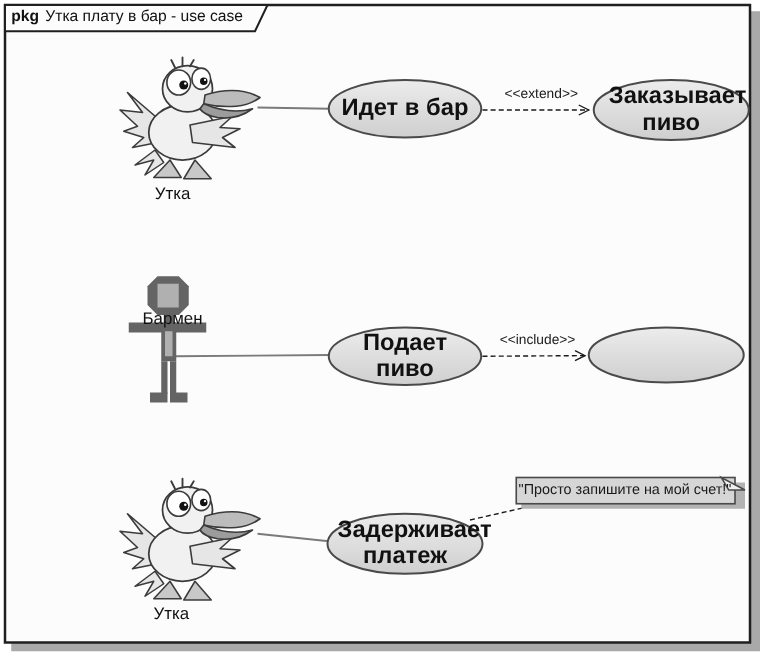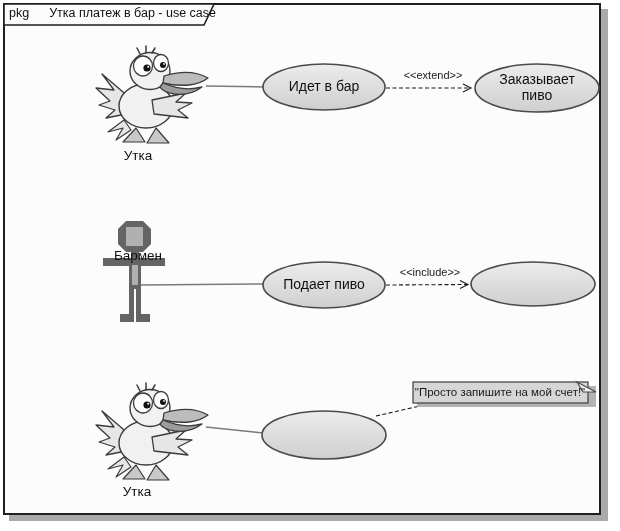--- a/index.html
+++ b/index.html
@@ -1,25 +1,25 @@
 <!DOCTYPE html>
 <html><head>
 <meta charset="utf-8">
 <style>
   html,body{margin:0;padding:0;background:#ffffff;}
   body{font-family:"Liberation Sans", sans-serif;}
   .stage{position:relative;width:620px;height:531px;background:#ffffff;overflow:hidden;}
   .stage svg{position:absolute;left:0;top:0;}
   .lbl{position:absolute;transform:translate(-50%,-50%);text-align:center;color:#111;white-space:pre-line;}
-  .uc-label{font-weight:normal;font-size:14px;line-height:1.12;}
+  .uc-label{font-weight:bold;font-size:19px;line-height:1.12;}
   .actor-label{font-weight:normal;font-size:13.5px;}
   .rel-label{font-size:11px;color:#1a1a1a;letter-spacing:0px;}
   .note-label{font-size:11.5px;color:#1a1a1a;white-space:nowrap;}
   .tab-text{position:absolute;left:9px;top:6px;font-size:12.5px;color:#111;white-space:nowrap;}
-  .tab-text .kw{font-weight:normal;margin-right:20px;}
+  .tab-text .kw{font-weight:bold;margin-right:5px;}
   .footer-generated{position:absolute;left:267px;top:495px;font-size:12.5px;color:#2e2e2e;}
   .footer-site{position:absolute;left:437px;top:495px;width:160px;text-align:right;font-size:12.5px;font-weight:bold;color:#111;}
 </style>
 </head>
 <body>
 
 <div class="stage">
 
   <svg width="620" height="531" viewBox="0 0 620 531">
     <defs>
@@ -101,25 +101,26 @@
       <rect x="103" y="258" width="62" height="8" fill="#646464"></rect>
       <rect x="129" y="258" width="12" height="31" fill="#646464"></rect>
       <rect x="132" y="265" width="6" height="20" fill="#b0b0b0"></rect>
       <rect x="129" y="289" width="5" height="26" fill="#646464"></rect>
       <rect x="136" y="289" width="5" height="26" fill="#646464"></rect>
       <rect x="120" y="314" width="14" height="8" fill="#646464"></rect>
       <rect x="136" y="314" width="14" height="8" fill="#646464"></rect>
     </g>
   </svg>
 
-  <div class="tab-text"><span class="kw">pkg</span><span>Утка платеж в бар - use case</span></div>
+  <div class="tab-text"><span class="kw">pkg</span><span>Утка плату в бар - use case</span></div>
 
   <div class="lbl uc-label" style="left:324px;top:87px;width:115px;">Идет в бар</div>
   <div class="lbl uc-label" style="left:537px;top:88px;width:100px;">Заказывает пиво</div>
   <div class="lbl uc-label" style="left:324px;top:285px;width:115px;">Подает пиво</div>
+  <div class="lbl uc-label" style="left:324px;top:435px;width:108px;">Задерживает платеж</div>
 
   <div class="lbl actor-label" style="left:138px;top:155px;">Утка</div>
   <div class="lbl actor-label" style="left:138px;top:209px;margin-top:46px;">Бармен</div>
   <div class="lbl actor-label" style="left:137px;top:491px;">Утка</div>
 
   <div class="lbl rel-label" style="left:417px;top:75px;margin-left:16px;">&lt;&lt;extend&gt;&gt;</div>
   <div class="lbl rel-label" style="left:430px;top:272px;">&lt;&lt;include&gt;&gt;</div>
 
   <div class="lbl note-label" style="left:500px;top:392px;">"Просто запишите на мой счет!"</div>
 

